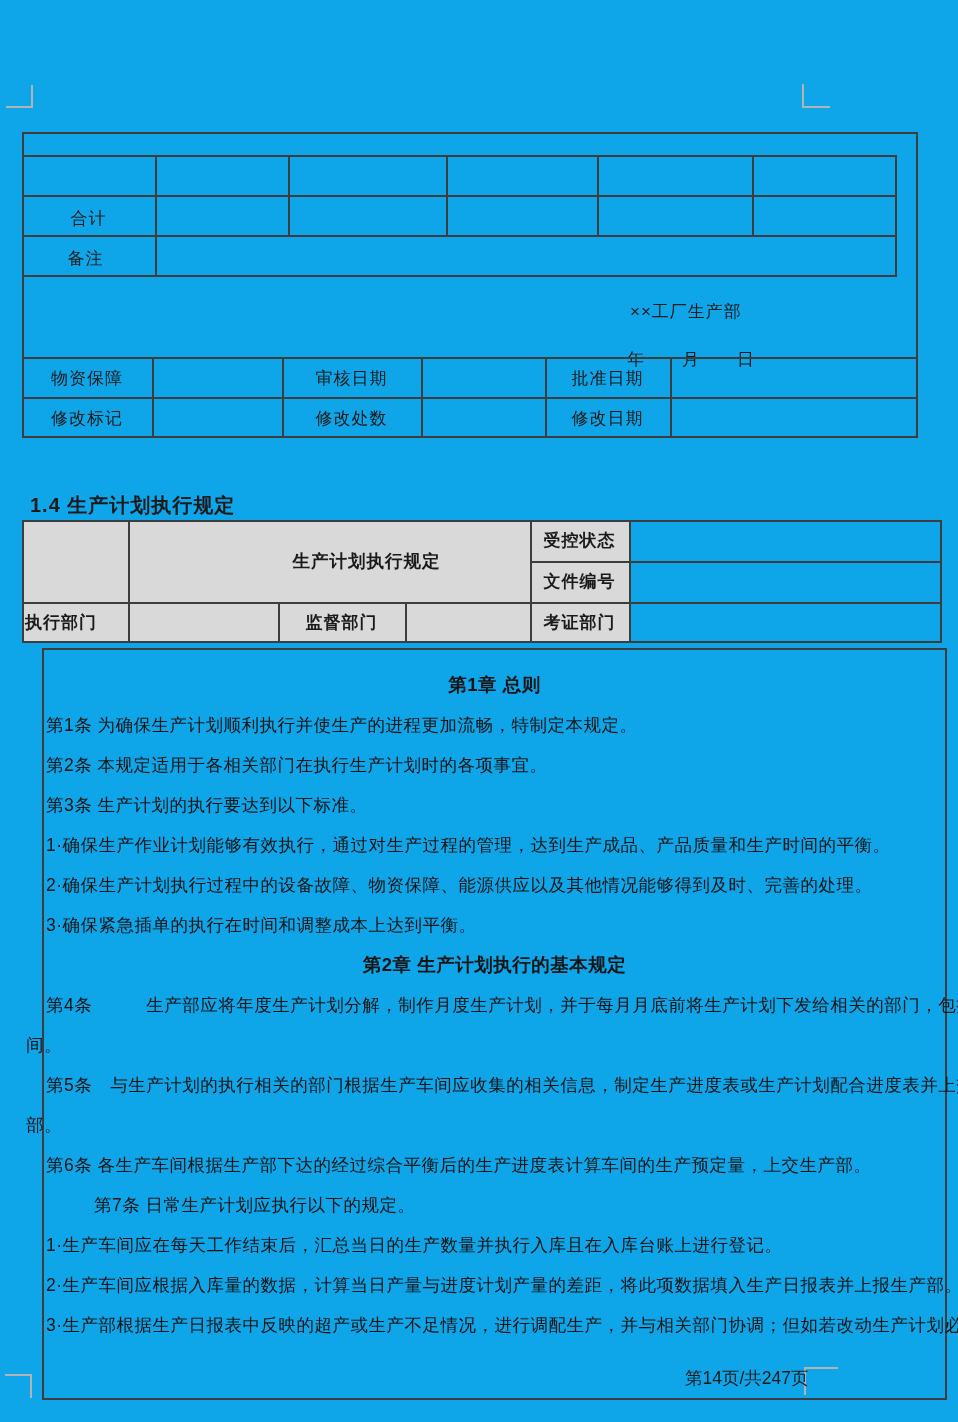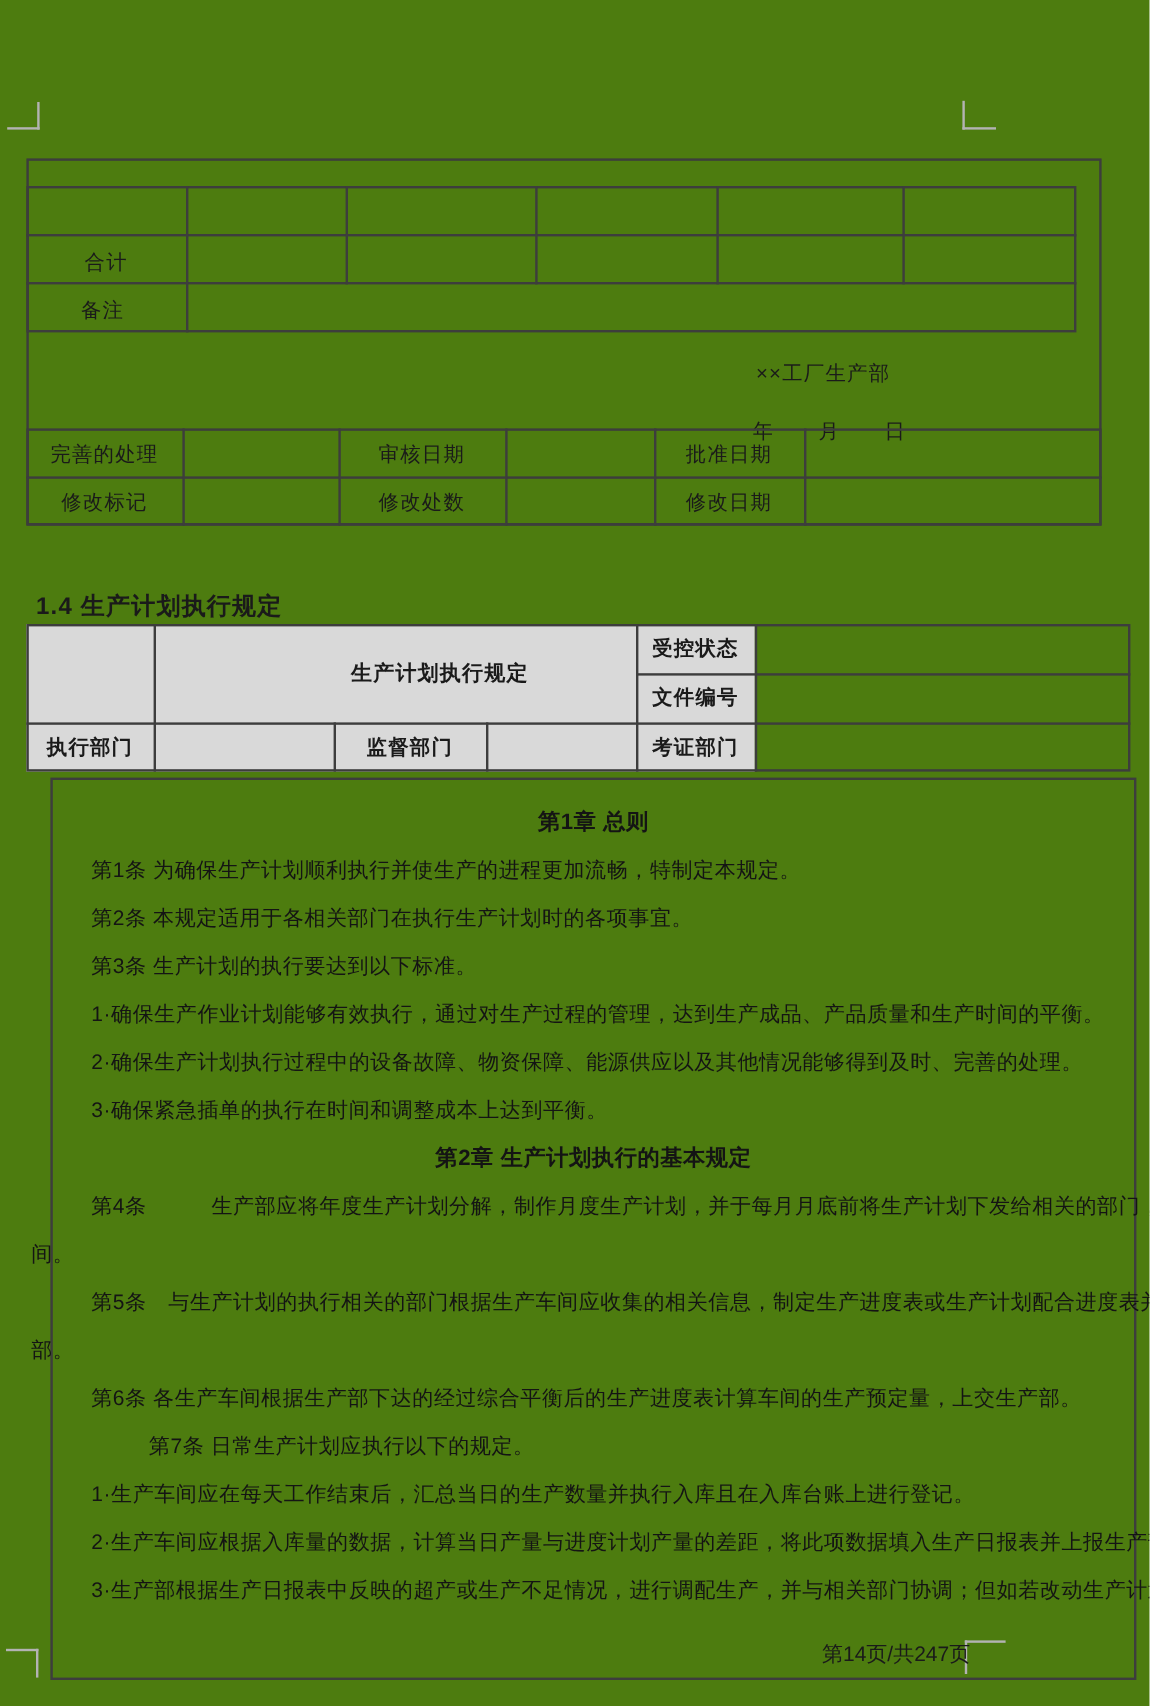--- a/index.html
+++ b/index.html
@@ -3,21 +3,21 @@
 <meta charset="utf-8">
 <style>
   :root{
     --line:#3d3d3d;
     --ink:#1a1a1a;
     --gray:#d9d9d9;
     --mark:#b3b3b3;
   }
   html,body{margin:0;padding:0;background:#ffffff;}
   .screen{
-    position:relative;width:958px;height:1422px;background:#4d7c0f;
+    position:relative;width:958px;height:1422px;background:#0ea5e9;
     overflow:hidden;font-family:"Liberation Sans", sans-serif;color:var(--ink);
   }
   .vl{position:absolute;width:2px;background:var(--line);}
   .hl{position:absolute;height:2px;background:var(--line);}
   .box{position:absolute;border:2px solid var(--line);box-sizing:border-box;background:transparent;}
   .lbl{
     position:absolute;display:flex;align-items:center;justify-content:center;
     font-size:17px;color:var(--ink);letter-spacing:1px;white-space:nowrap;
   }
   .b{font-weight:bold;}
@@ -34,21 +34,21 @@
     justify-content:space-evenly;font-size:17px;font-weight:bold;letter-spacing:2px;
   }
   .bodybox{position:absolute;left:42px;top:648px;width:905px;height:752px;
     border:2px solid var(--line);box-sizing:border-box;}
   .bodylines{position:absolute;left:42px;top:648px;width:905px;height:752px;}
   .bl{
     position:absolute;left:0;width:100%;height:40px;line-height:40px;
     font-size:17.5px;white-space:nowrap;color:#141414;letter-spacing:0.5px;
   }
   .bl.chapter{text-align:center;font-weight:bold;font-size:18.5px;}
-  .bl.para{padding-left:34px;box-sizing:border-box;}
+  .bl.para{padding-left:4px;box-sizing:border-box;}
   .bl.hang{margin-left:-16px;}
   .bl.hang2{margin-left:-10px;}
   .footer{position:absolute;left:685px;top:1366px;font-size:17.5px;white-space:nowrap;}
 </style>
 </head>
 <body>
 
 <div class="screen">
 
   <div class="mark" style="left:6px;top:106px;width:27px;height:2px;"></div>
@@ -82,21 +82,21 @@
   </div>
 
   <div class="box" style="left:22px;top:357px;width:896px;height:81px;"></div>
   <div class="hl" style="left:22px;top:397px;width:896px;"></div>
   <div class="vl" style="left:152px;top:357px;height:81px;"></div>
   <div class="vl" style="left:282px;top:357px;height:81px;"></div>
   <div class="vl" style="left:421px;top:357px;height:81px;"></div>
   <div class="vl" style="left:545px;top:357px;height:81px;"></div>
   <div class="vl" style="left:670px;top:357px;height:81px;"></div>
 
-  <div class="lbl" style="left:22px;top:359px;width:130px;height:38px;">完善的处理</div>
+  <div class="lbl" style="left:22px;top:359px;width:130px;height:38px;">物资保障</div>
   <div class="lbl" style="left:282px;top:359px;width:139px;height:38px;">审核日期</div>
   <div class="lbl" style="left:545px;top:359px;width:125px;height:38px;">批准日期</div>
   <div class="lbl" style="left:22px;top:399px;width:130px;height:38px;">修改标记</div>
   <div class="lbl" style="left:282px;top:399px;width:139px;height:38px;">修改处数</div>
   <div class="lbl" style="left:545px;top:399px;width:125px;height:38px;">修改日期</div>
 
   <div class="heading">1.4 生产计划执行规定</div>
 
   <div class="grayfill" style="left:22px;top:520px;width:607px;height:123px;"></div>
   <div class="box" style="left:22px;top:520px;width:920px;height:123px;"></div>
@@ -104,21 +104,21 @@
   <div class="vl" style="left:530px;top:520px;height:123px;"></div>
   <div class="vl" style="left:629px;top:520px;height:123px;"></div>
   <div class="vl" style="left:278px;top:602px;height:41px;"></div>
   <div class="vl" style="left:405px;top:602px;height:41px;"></div>
   <div class="hl" style="left:530px;top:561px;width:412px;"></div>
   <div class="hl" style="left:22px;top:602px;width:920px;"></div>
 
   <div class="lbl b" style="left:128px;top:520px;width:477px;height:82px;font-size:17.5px;">生产计划执行规定</div>
   <div class="lbl b" style="left:530px;top:520px;width:99px;height:41px;">受控状态</div>
   <div class="lbl b" style="left:530px;top:561px;width:99px;height:41px;">文件编号</div>
-  <div class="lbl b" style="left:22px;top:602px;width:106px;height:41px;">执行部门</div>
+  <div class="lbl b" style="left:8px;top:602px;width:106px;height:41px;">执行部门</div>
   <div class="lbl b" style="left:278px;top:602px;width:127px;height:41px;">监督部门</div>
   <div class="lbl b" style="left:530px;top:602px;width:99px;height:41px;">考证部门</div>
 
   <div class="bodybox"></div>
   <div class="bodylines">
       <div class="bl chapter" style="top: 17px;">第1章 总则</div>
       <div class="bl para" style="top: 57px;">第1条 为确保生产计划顺利执行并使生产的进程更加流畅，特制定本规定。</div>
       <div class="bl para" style="top: 97px;">第2条 本规定适用于各相关部门在执行生产计划时的各项事宜。</div>
       <div class="bl para" style="top: 137px;">第3条 生产计划的执行要达到以下标准。</div>
       <div class="bl para" style="top: 177px;">1·确保生产作业计划能够有效执行，通过对生产过程的管理，达到生产成品、产品质量和生产时间的平衡。</div>

